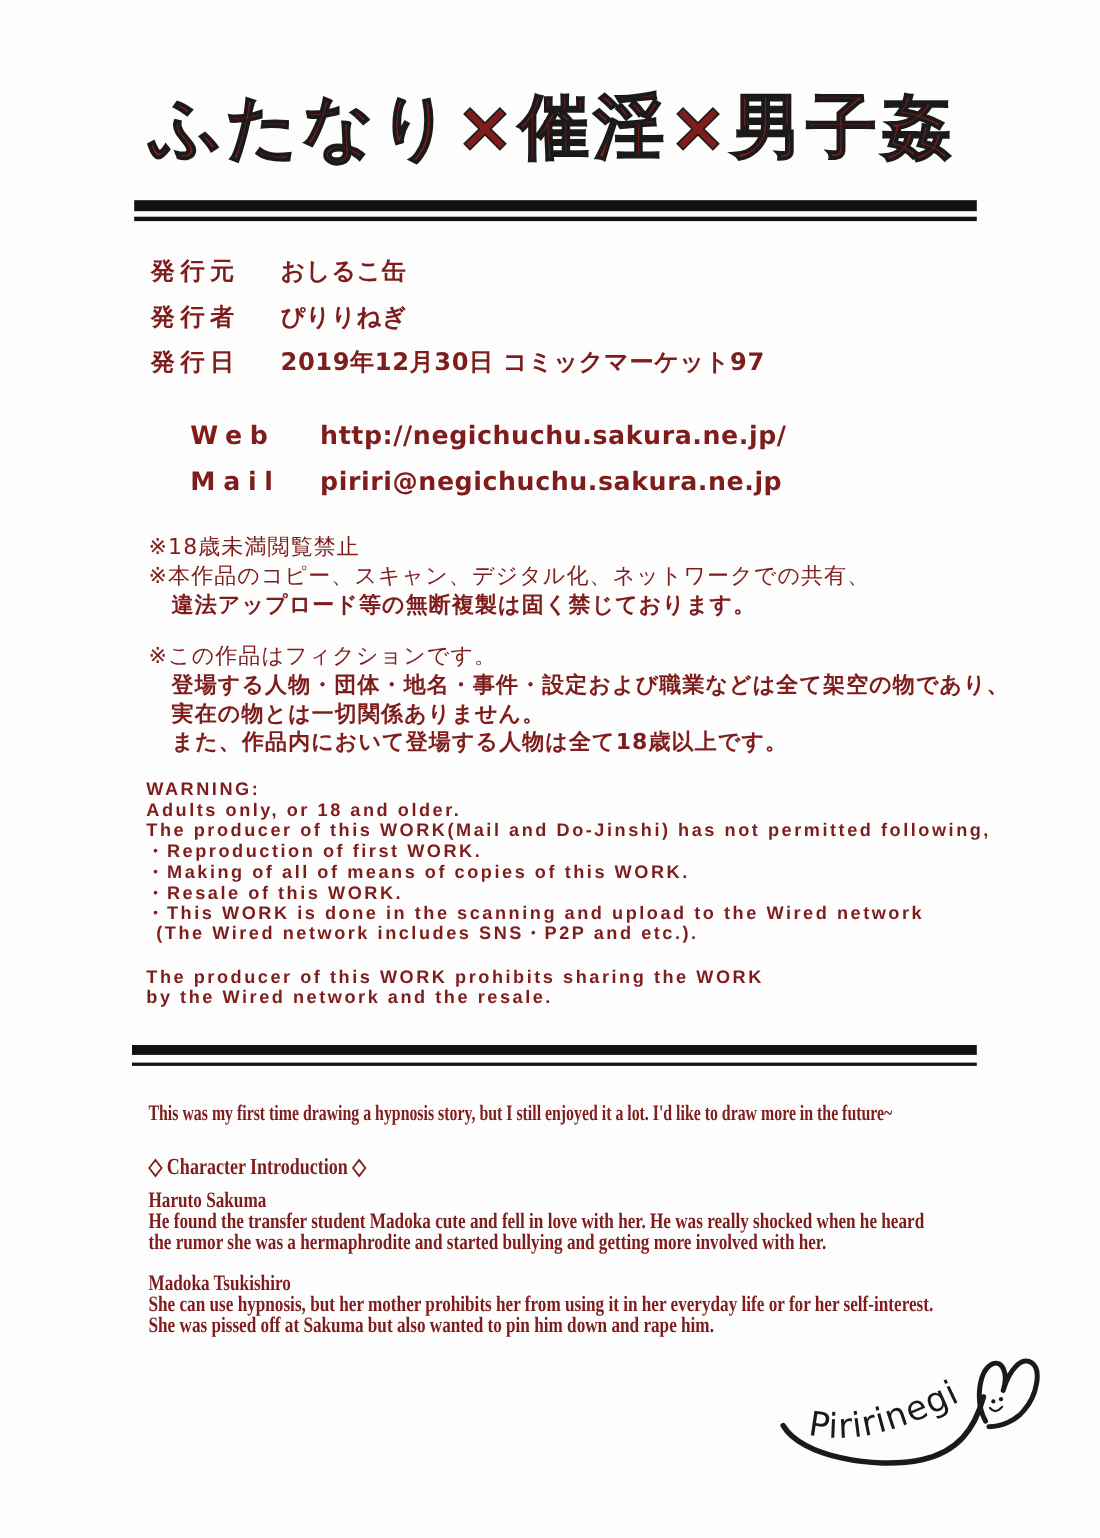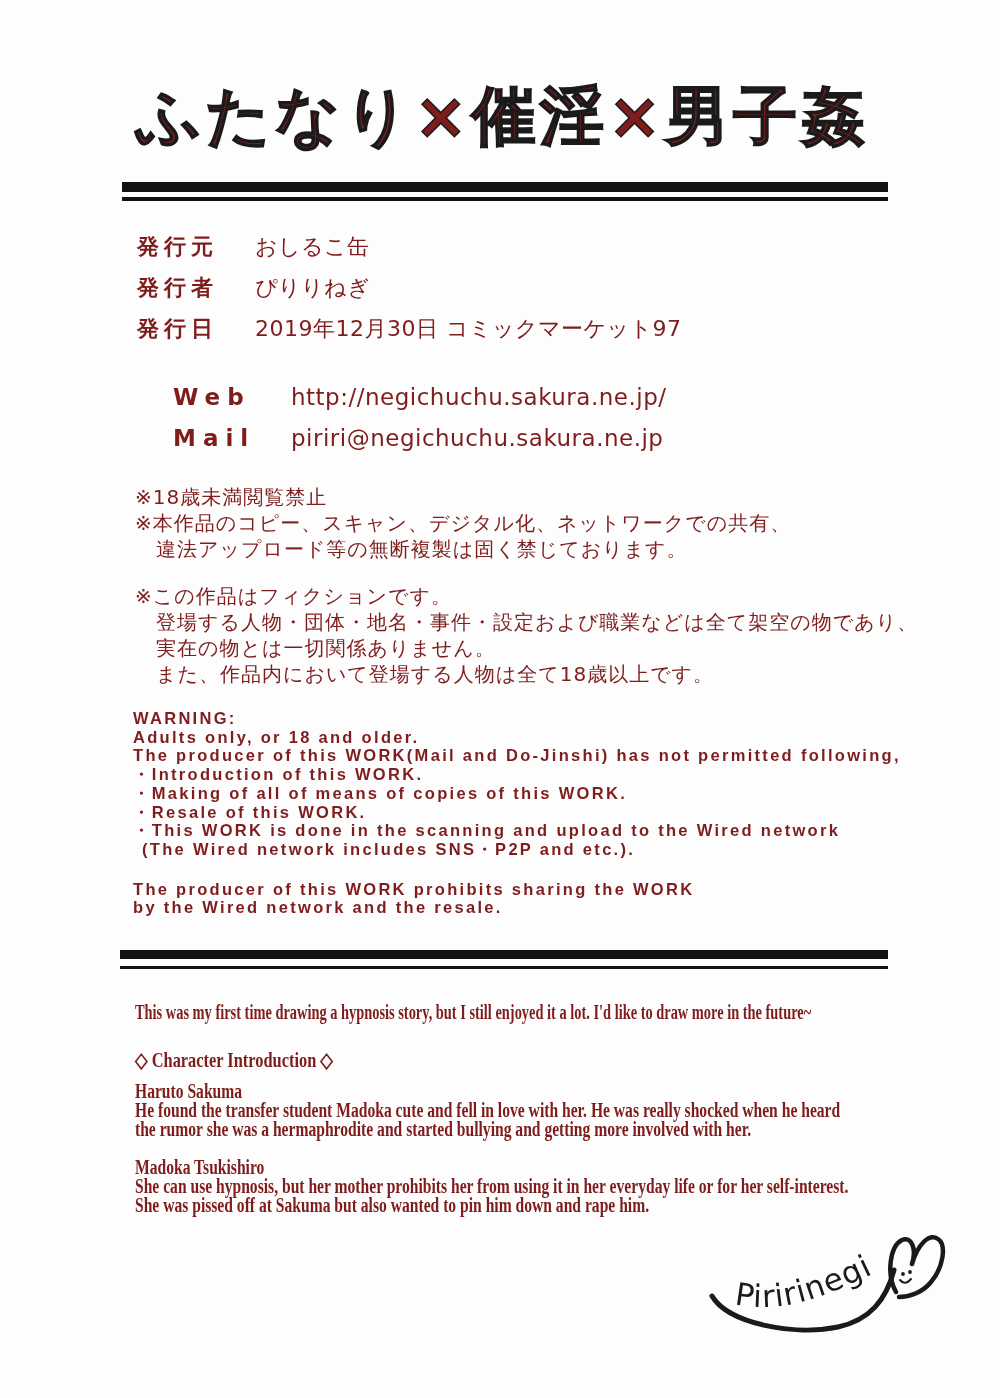--- a/index.html
+++ b/index.html
@@ -32,31 +32,31 @@
   .rule { position: absolute; background: #121212; }
   .rule-1a { left: 122px; top: 182px; width: 766px; height: 10px; }
   .rule-1b { left: 122px; top: 197px; width: 766px; height: 4px; }
   .rule-2a { left: 120px; top: 950px; width: 768px; height: 9px; }
   .rule-2b { left: 120px; top: 966px; width: 768px; height: 3px; }
 
   
   .colophon { position: absolute; left: 137px; top: 226px; }
   .crow { display: flex; align-items: center; height: 41px; font-size: 22px; }
   .clabel { width: 118px; font-weight: 800; letter-spacing: 5px; }
-  .cvalue { font-weight: 400; letter-spacing: 0.5px; }
+  .cvalue { font-weight: 700; letter-spacing: 0.5px; }
 
   .contact { position: absolute; left: 137px; top: 376px; }
   .contact .crow { height: 41px; font-size: 23px; margin-left: 36px; }
   .contact .clabel { letter-spacing: 7px; }
 
   
   .notices { position: absolute; left: 135px; top: 484px; font-size: 20px; line-height: 26px; font-weight: 500; letter-spacing: 1px; }
   .notices .block2 { margin-top: 21px; }
   .jline { white-space: nowrap; }
-  .jline.indent { padding-left: 21px; }
+  .jline.indent { padding-left: 21px; font-weight: bold; }
 
   
   .warning {
     position: absolute; left: 133px; top: 709px;
     font-family: "Liberation Sans", sans-serif;
     font-size: 16.5px; line-height: 18.7px;
     font-weight: 600; letter-spacing: 2.3px;
     white-space: nowrap;
   }
   .warning .wline.indent-sm { padding-left: 9px; }
@@ -128,21 +128,21 @@
       <div class="jline indent">登場する人物・団体・地名・事件・設定および職業などは全て架空の物であり、</div>
       <div class="jline indent">実在の物とは一切関係ありません。</div>
       <div class="jline indent">また、作品内において登場する人物は全て18歳以上です。</div>
     </div>
   </div>
 
   <div class="warning">
     <div class="wline">WARNING:</div>
     <div class="wline">Adults only, or 18 and older.</div>
     <div class="wline">The producer of this WORK(Mail and Do-Jinshi) has not permitted following,</div>
-    <div class="wline">・Introduction of this WORK.</div>
+    <div class="wline">・Reproduction of first WORK.</div>
     <div class="wline">・Making of all of means of copies of this WORK.</div>
     <div class="wline">・Resale of this WORK.</div>
     <div class="wline">・This WORK is done in the scanning and upload to the Wired network</div>
     <div class="wline indent-sm">(The Wired network includes SNS・P2P and etc.).</div>
     <div class="wfooter">
       <div class="wline">The producer of this WORK prohibits sharing the WORK</div>
       <div class="wline">by the Wired network and the resale.</div>
     </div>
   </div>
 

